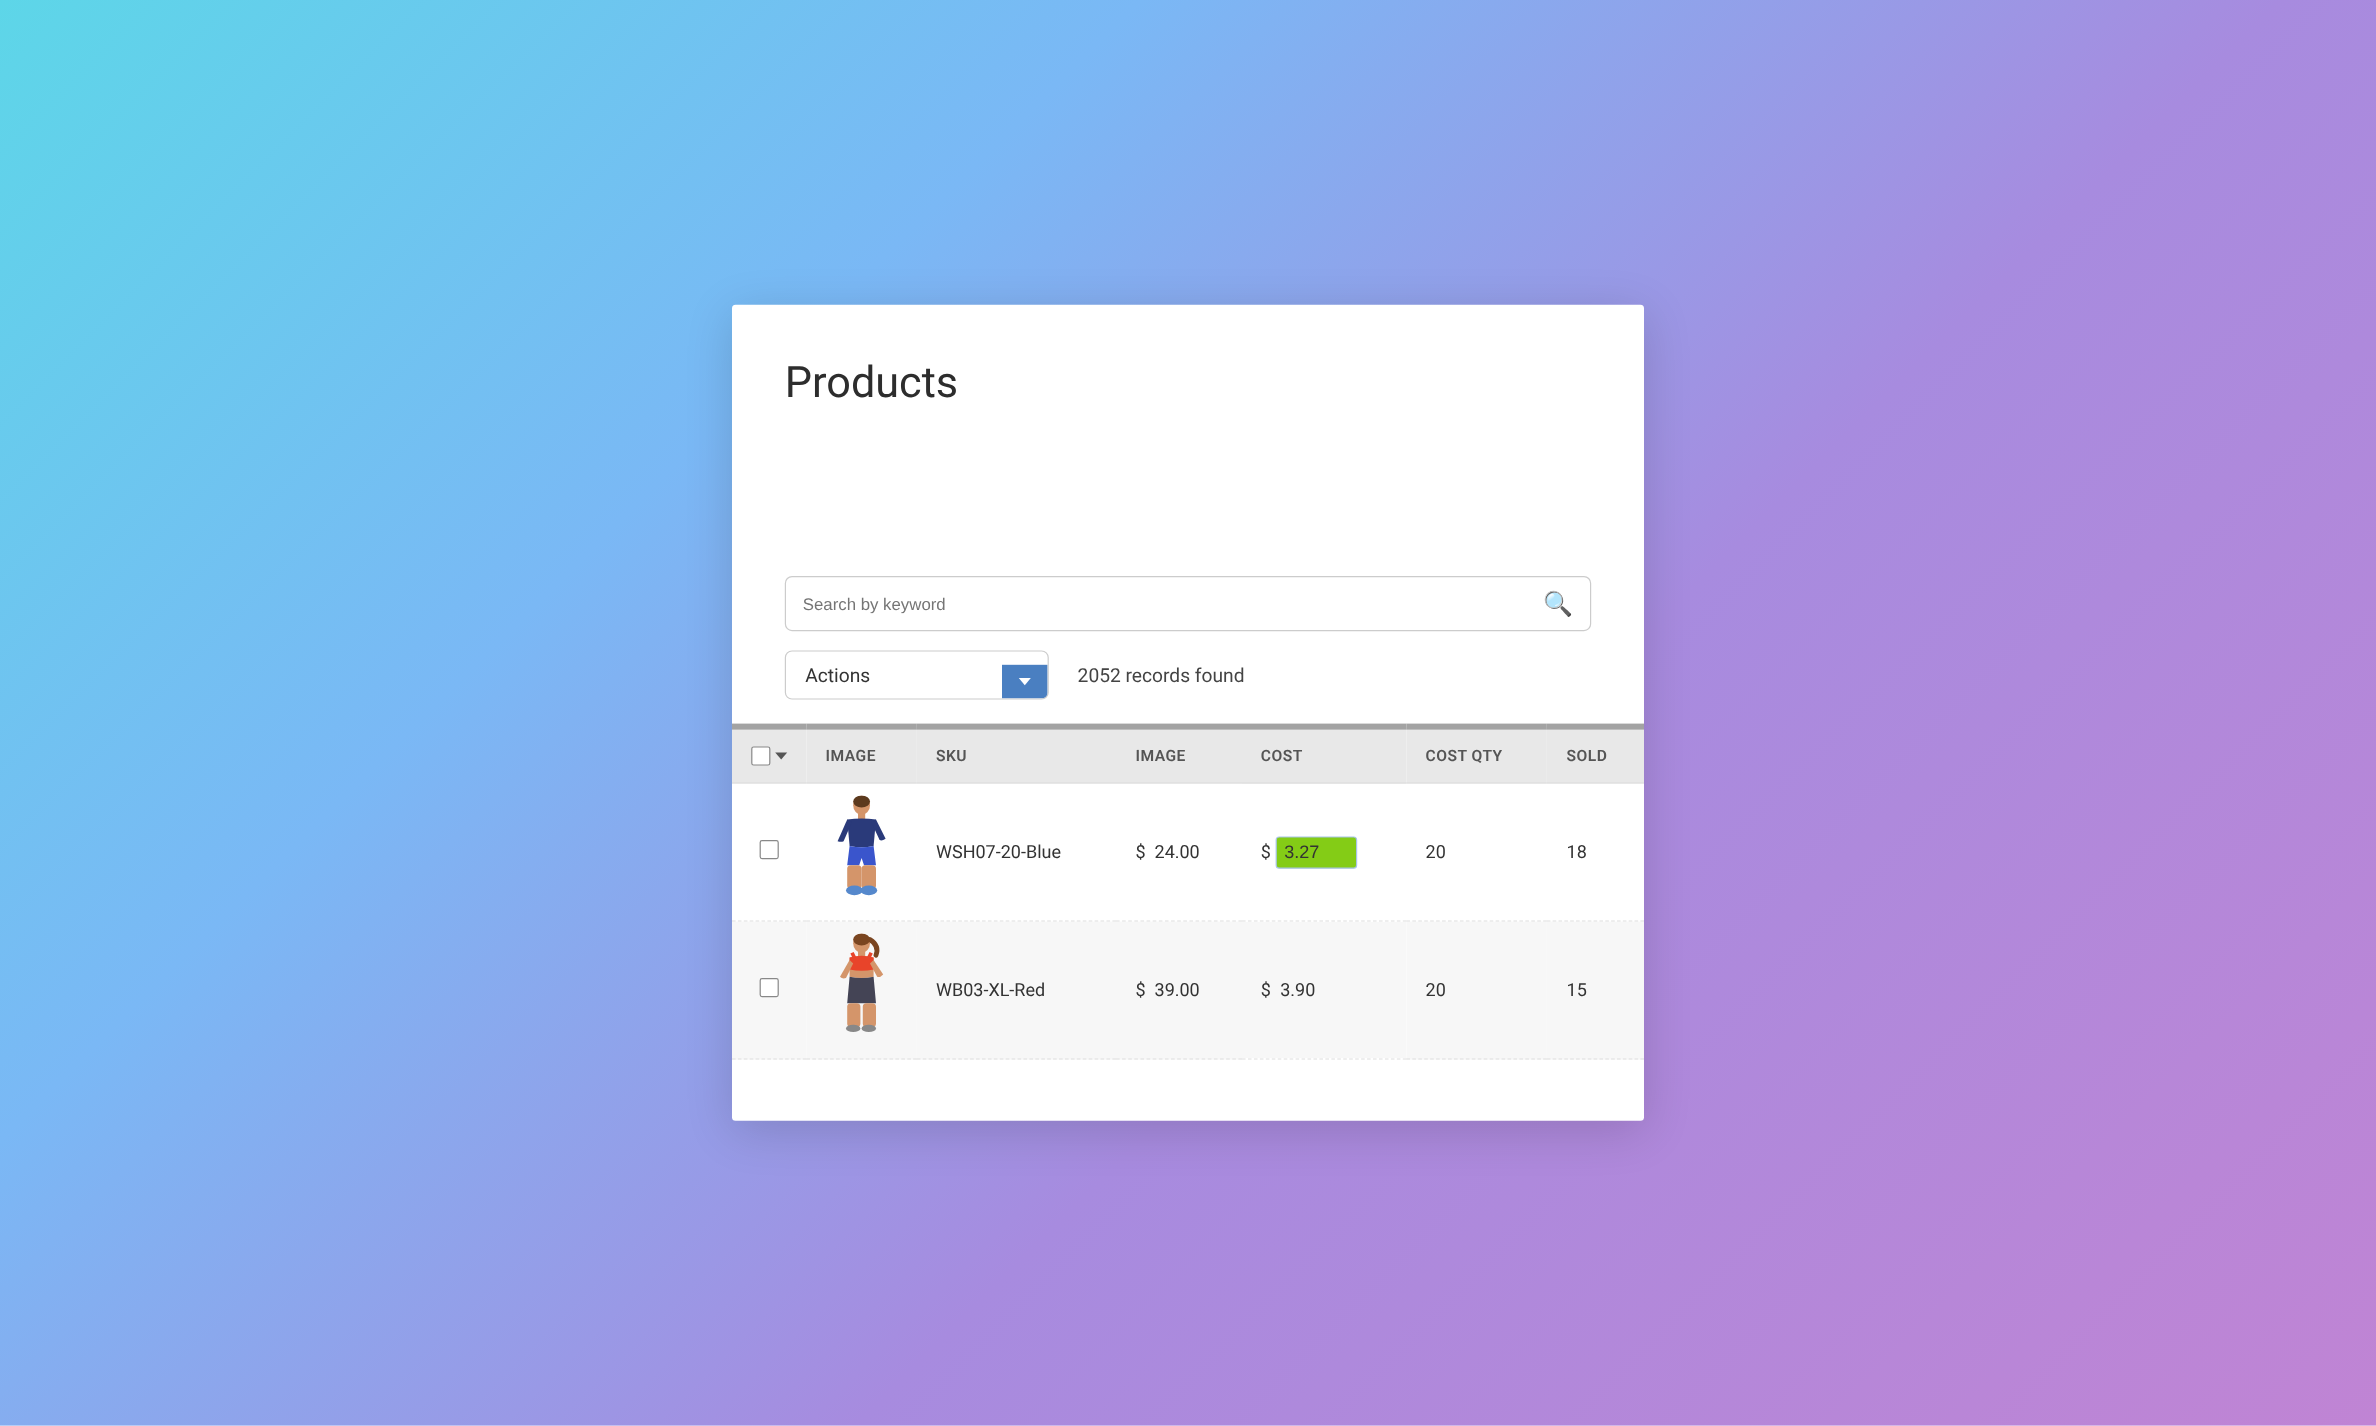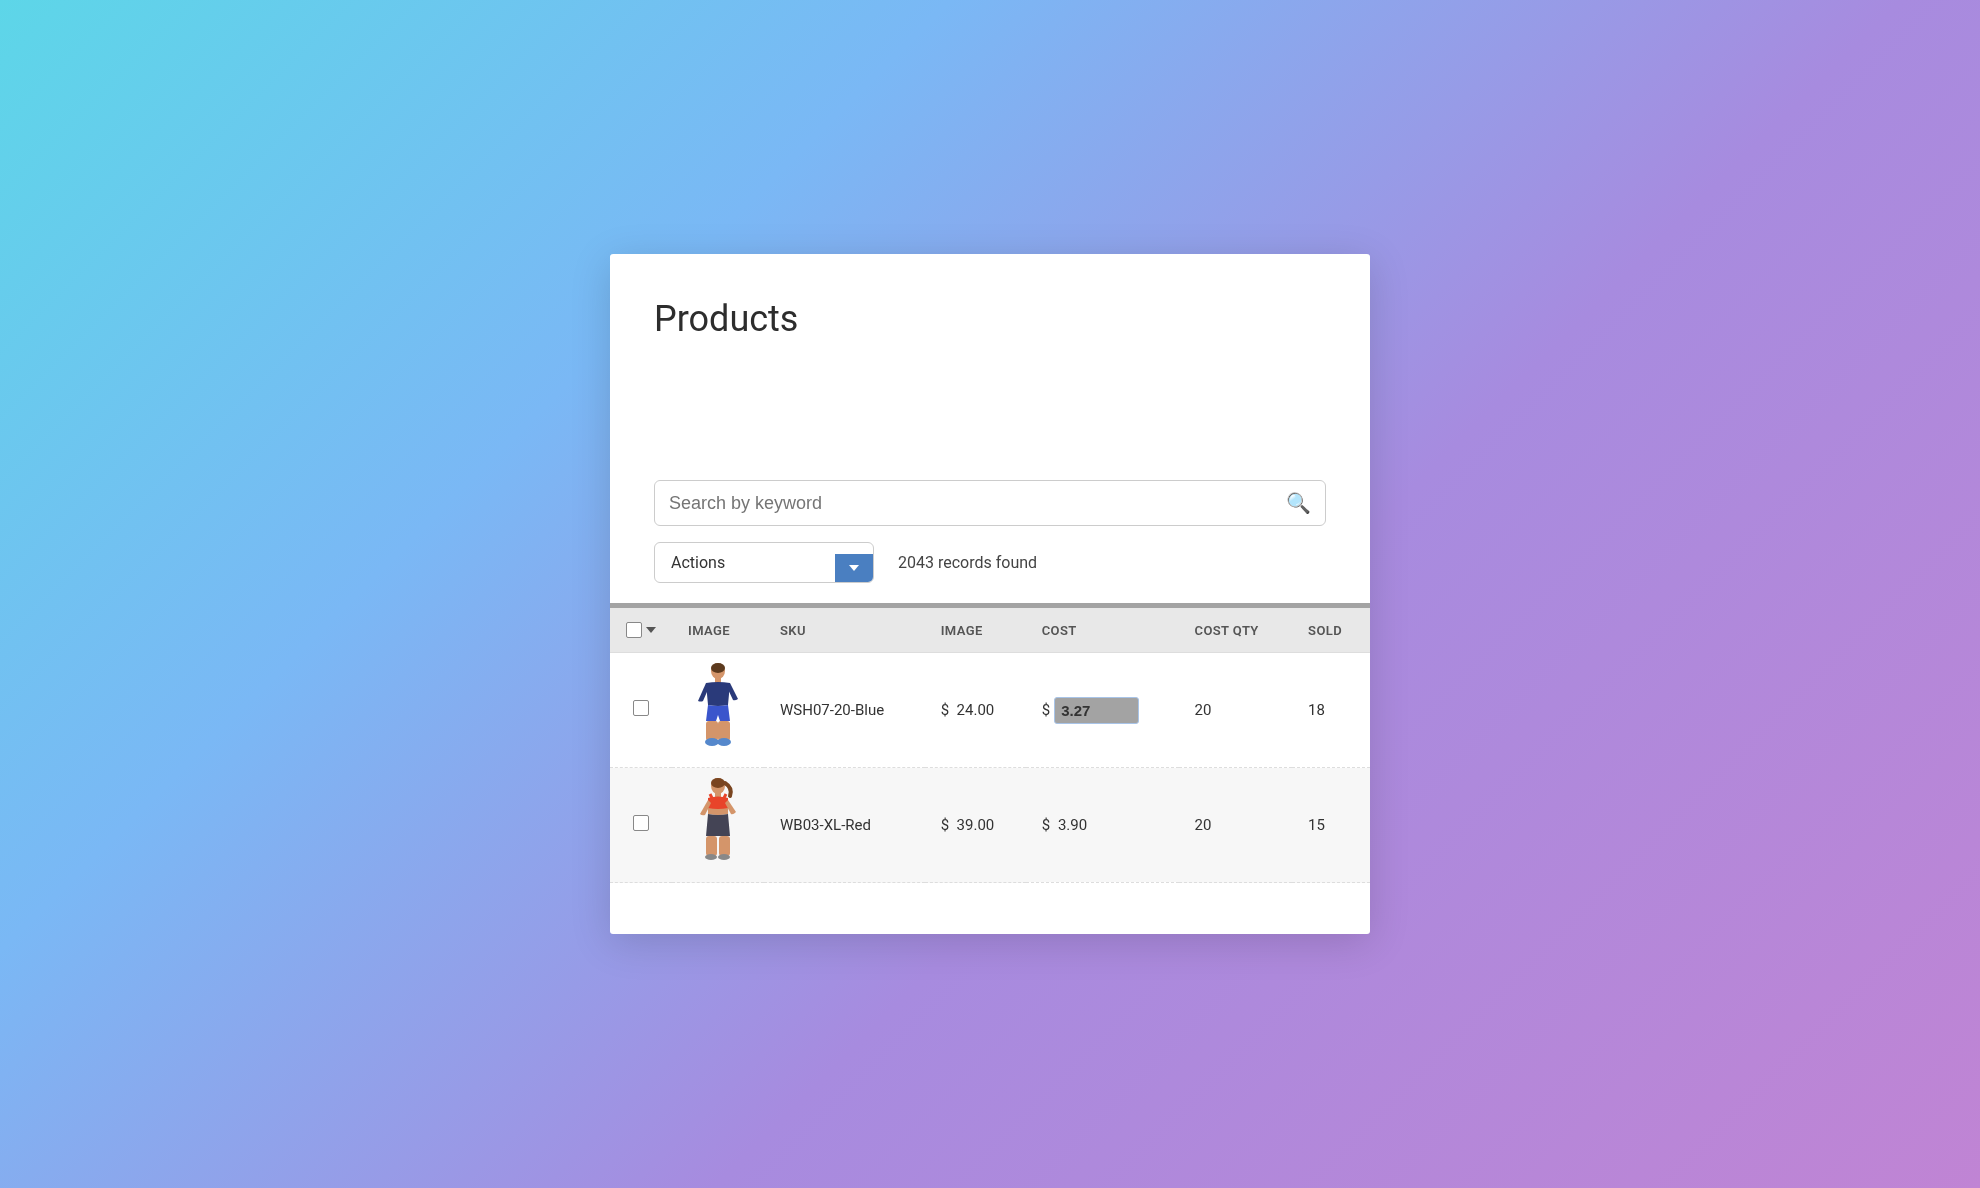--- a/index.html
+++ b/index.html
@@ -48,21 +48,21 @@
       border-radius: 6px;
       padding: 10px 14px;
       margin-bottom: 16px;
       background: #fff;
     }
 
     .search-input {
       flex: 1;
       border: none;
       outline: none;
-      font-size: 18px;
+      font-size: 14px;
       color: #737373;
       background: transparent;
     }
 
     .search-icon {
       color: #333;
       font-size: 20px;
       cursor: pointer;
     }
 
@@ -172,24 +172,23 @@
       align-items: center;
       gap: 4px;
     }
 
     .cost-input {
       border: 1.5px solid #a8c4e8;
       border-radius: 3px;
       padding: 4px 6px;
       font-size: 15px;
       color: #333;
-      background: #a3a3a3;
-      width: 85px;
+      background: #84cc16;
+      width: 68px;
       outline: none;
-      font-weight: bold;
     }
 
     .checkbox-header-wrapper {
       display: flex;
       align-items: center;
       justify-content: center;
       gap: 4px;
     }
 
     .cb-square {
@@ -233,21 +232,21 @@
       </span>
     </div>
 
     <div class="actions-row">
       <div class="actions-dropdown">
         <span class="actions-label">Actions</span>
         <button class="actions-chevron-btn">
           <span class="chevron-down-white"></span>
         </button>
       </div>
-      <span class="records-found">2043 records found</span>
+      <span class="records-found">2052 records found</span>
     </div>
   </div>
 
   <div class="table-container">
     <table>
       <thead>
         <tr>
           <th>
             <div class="checkbox-header-wrapper">
               <span class="cb-square"></span>

